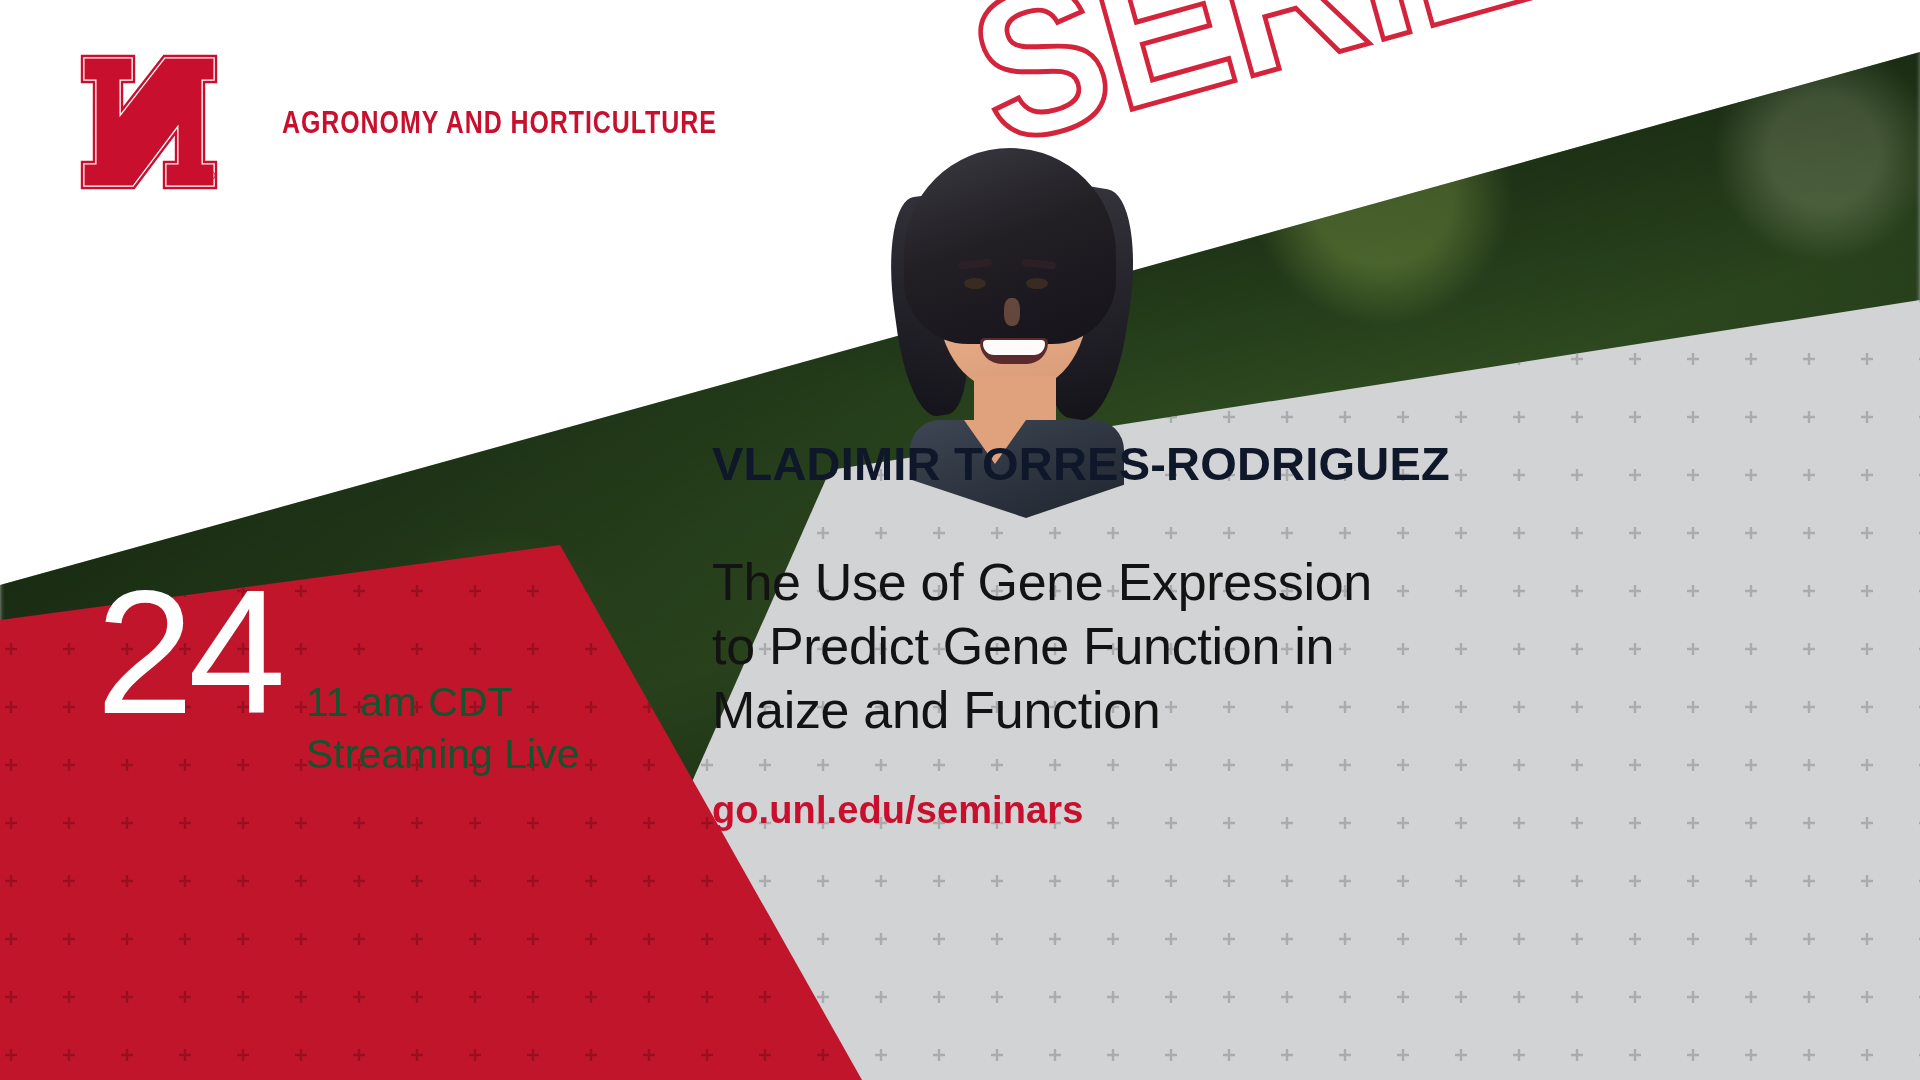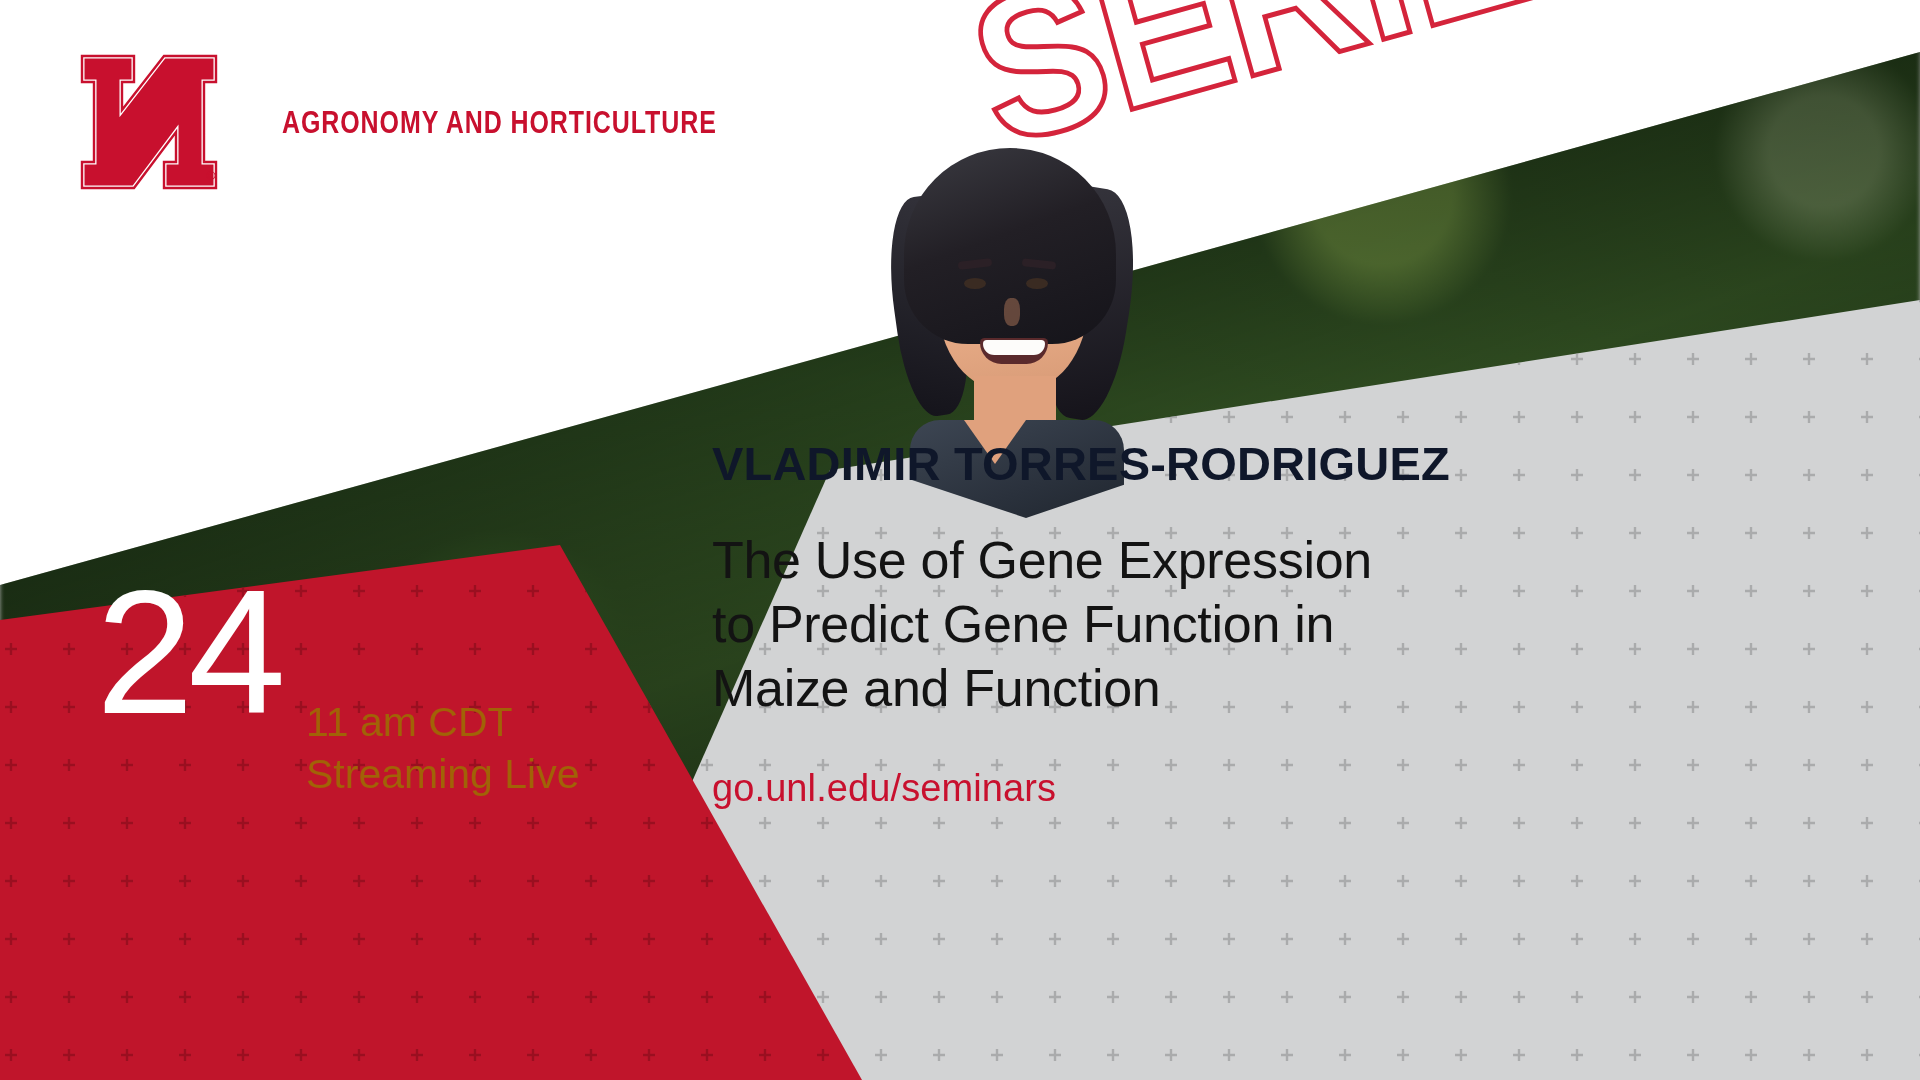--- a/index.html
+++ b/index.html
@@ -121,36 +121,36 @@
     color:transparent; -webkit-text-stroke:5px #d4243b; letter-spacing:-2px;
     transform:scaleX(.93); transform-origin:left center;
     display:inline-block; vertical-align:top;
   }
 
   
   .date-block{ position:absolute; left:96px; top:586px; z-index:8; color:#fff; }
   .d-month{ font-weight:900; font-size:84px; letter-spacing:-1px; line-height:.92; }
   .d-day{ font-weight:400; font-size:176px; letter-spacing:-6px; line-height:.82; margin-top:-6px; }
   .details{
-    position:absolute; left:306px; top:696px; z-index:8; color:#a16207;
+    position:absolute; left:306px; top:676px; z-index:8; color:#14532d;
     font-size:41px; font-weight:400; line-height:1.28;
   }
 
   
   .info{ position:absolute; left:712px; top:440px; z-index:8; width:820px; }
   .sp-name{
     font-weight:900; font-size:47px; letter-spacing:.2px; color:#0f172a;
     white-space:nowrap; line-height:1;
   }
   .sp-title{
-    margin-top:42px; font-size:52px; font-weight:400; color:#131313;
+    margin-top:64px; font-size:52px; font-weight:400; color:#131313;
     line-height:1.23; letter-spacing:-.3px;
   }
   .sp-url{
-    margin-top:46px; font-size:38px; font-weight:400; color:#c8102e; letter-spacing:.1px;
+    margin-top:46px; font-size:38px; font-weight:700; color:#c8102e; letter-spacing:.1px;
   }
 </style>
 </head>
 <body>
 
 <div id="stage">
 
   <div class="foliage-band">
     <div class="foliage-img"></div>
     <div class="foliage-dark"></div>

